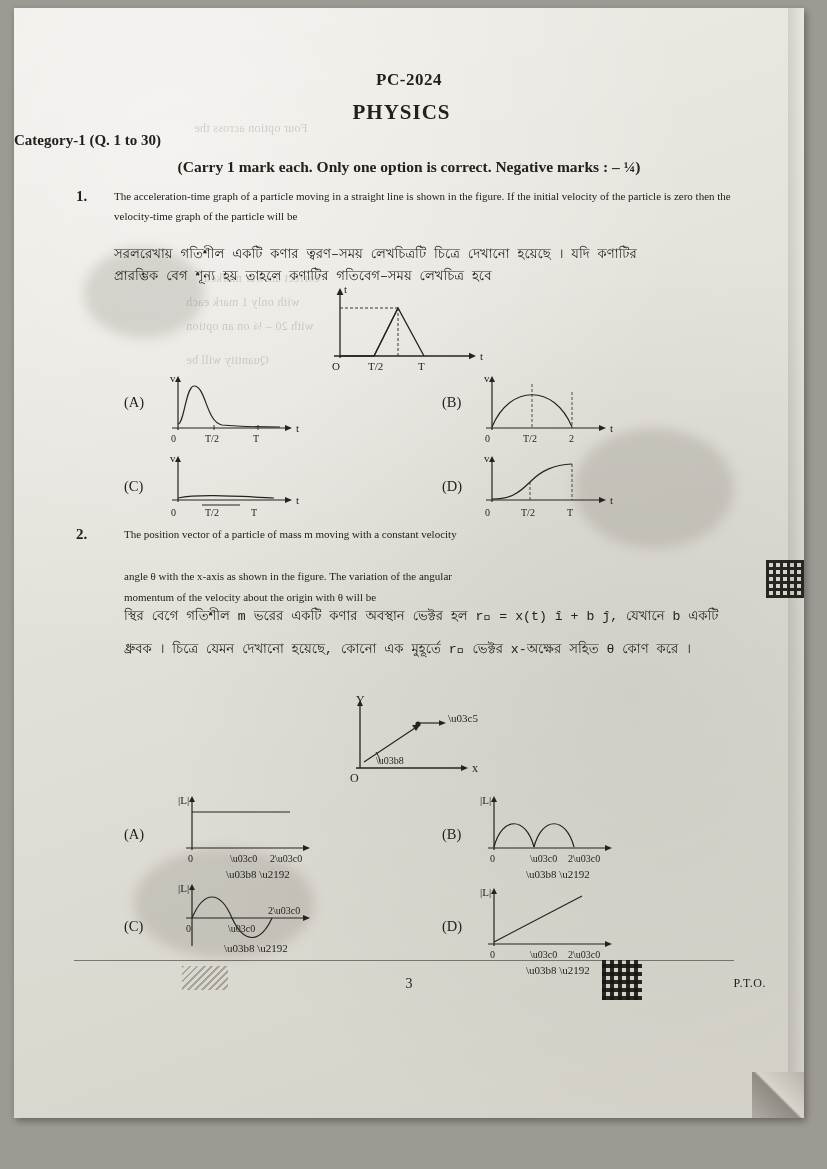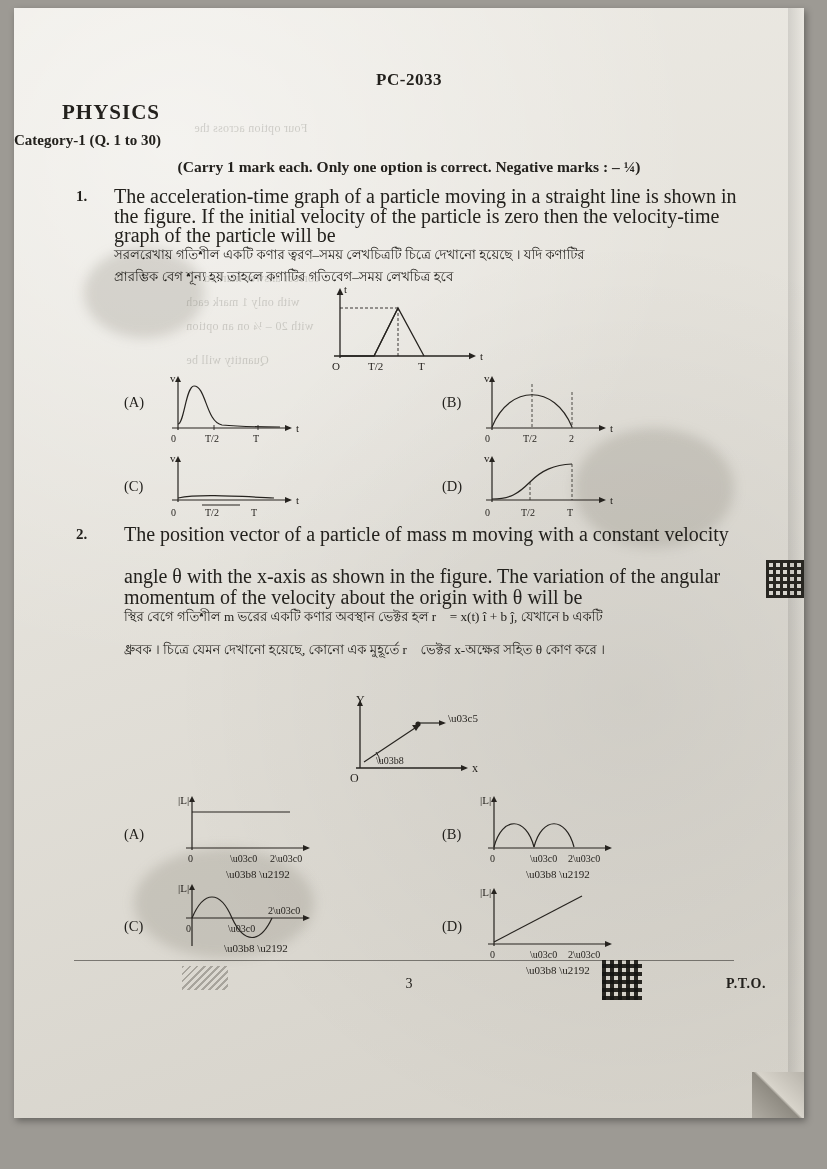--- a/index.html
+++ b/index.html
@@ -64,25 +64,24 @@
     top: 62px;
     text-align: center;
     font-size: 17px;
     font-weight: bold;
     letter-spacing: 0.5px;
   }
   .hdr-title {
     position: absolute;
     left: 0; right: 15px;
     top: 92px;
-    text-align: left;
+    text-align: center;
     font-size: 21px;
     font-weight: bold;
     letter-spacing: 1px;
-    margin-left: 48px;
   }
   .hdr-cat {
     position: absolute;
     left: 0; right: 0;
     top: 124px;
     font-size: 15px;
     font-weight: bold;
   }
   .hdr-marks {
     position: absolute;
@@ -92,26 +91,26 @@
     font-size: 15.5px;
     font-weight: bold;
   }
   .qnum {
     position: absolute;
     font-size: 15px;
     font-weight: bold;
   }
   .qtext {
     position: absolute;
-    font-size: 20px;
+    font-size: 11px;
     line-height: 19.5px;
     text-align: left;
   }
   .bn {
-    font-family: Liberation Serif, serif;
+    font-family: Liberation Mono, monospace;
     font-size: 13.2px;
     line-height: 21px;
   }
   .opt-label {
     position: absolute;
     font-size: 14.5px;
   }
   .figbox {
     position: absolute;
   }
@@ -120,22 +119,22 @@
     position: absolute;
     left: 0; right: 0;
     top: 968px;
     text-align: center;
     font-size: 14px;
   }
   .pto {
     position: absolute;
     right: 38px;
     top: 968px;
-    font-size: 14px;
-    font-weight: bold;
+    font-size: 12px;
+    font-weight: normal;
     letter-spacing: 0.5px;
   }
   .rule {
     position: absolute;
     left: 60px;
     top: 952px;
     width: 660px;
     border-top: 1px solid rgba(40,38,34,0.55);
   }
   .qr {
@@ -176,21 +175,21 @@
       <div class="bleed" style="left:180px; top:112px;">Four option across the</div>
       <div class="bleed" style="left:190px; top:262px;">correct answer marked</div>
       <div class="bleed" style="left:172px; top:286px;">with only 1 mark each</div>
       <div class="bleed" style="left:172px; top:310px;">with 20 – ¼ on an option</div>
       <div class="bleed" style="left:172px; top:344px;">Quantity will be</div>
 
       <div class="smudge" style="left:70px; top:240px; width:120px; height:90px;"></div>
       <div class="smudge" style="left:560px; top:420px; width:160px; height:120px;"></div>
       <div class="smudge" style="left:120px; top:840px; width:180px; height:110px;"></div>
 
-      <div class="hdr-code">PC-2033</div>
+      <div class="hdr-code">PC-2024</div>
       <div class="hdr-title">PHYSICS</div>
       <div class="hdr-cat">Category-1 (Q. 1 to 30)</div>
       <div class="hdr-marks">(Carry 1 mark each. Only one option is correct. Negative marks : – ¼)</div>
 
       <div class="qnum" style="left:62px; top:180px;">1.</div>
       <div class="qtext" style="left:100px; top:179px; width:625px;">The acceleration-time graph of a particle moving in a straight line is shown in the figure. If the initial velocity of the particle is zero then the velocity-time graph of the particle will be</div>
       <div class="qtext bn" style="left:100px; top:236px; width:640px;">সরলরেখায় গতিশীল একটি কণার ত্বরণ–সময় লেখচিত্রটি চিত্রে দেখানো হয়েছে । যদি কণাটির</div>
       <div class="qtext bn" style="left:100px; top:258px; width:640px;">প্রারম্ভিক বেগ শূন্য হয় তাহলে কণাটির গতিবেগ–সময় লেখচিত্র হবে</div>
 
       <div class="figbox" style="left:300px; top:276px;">

